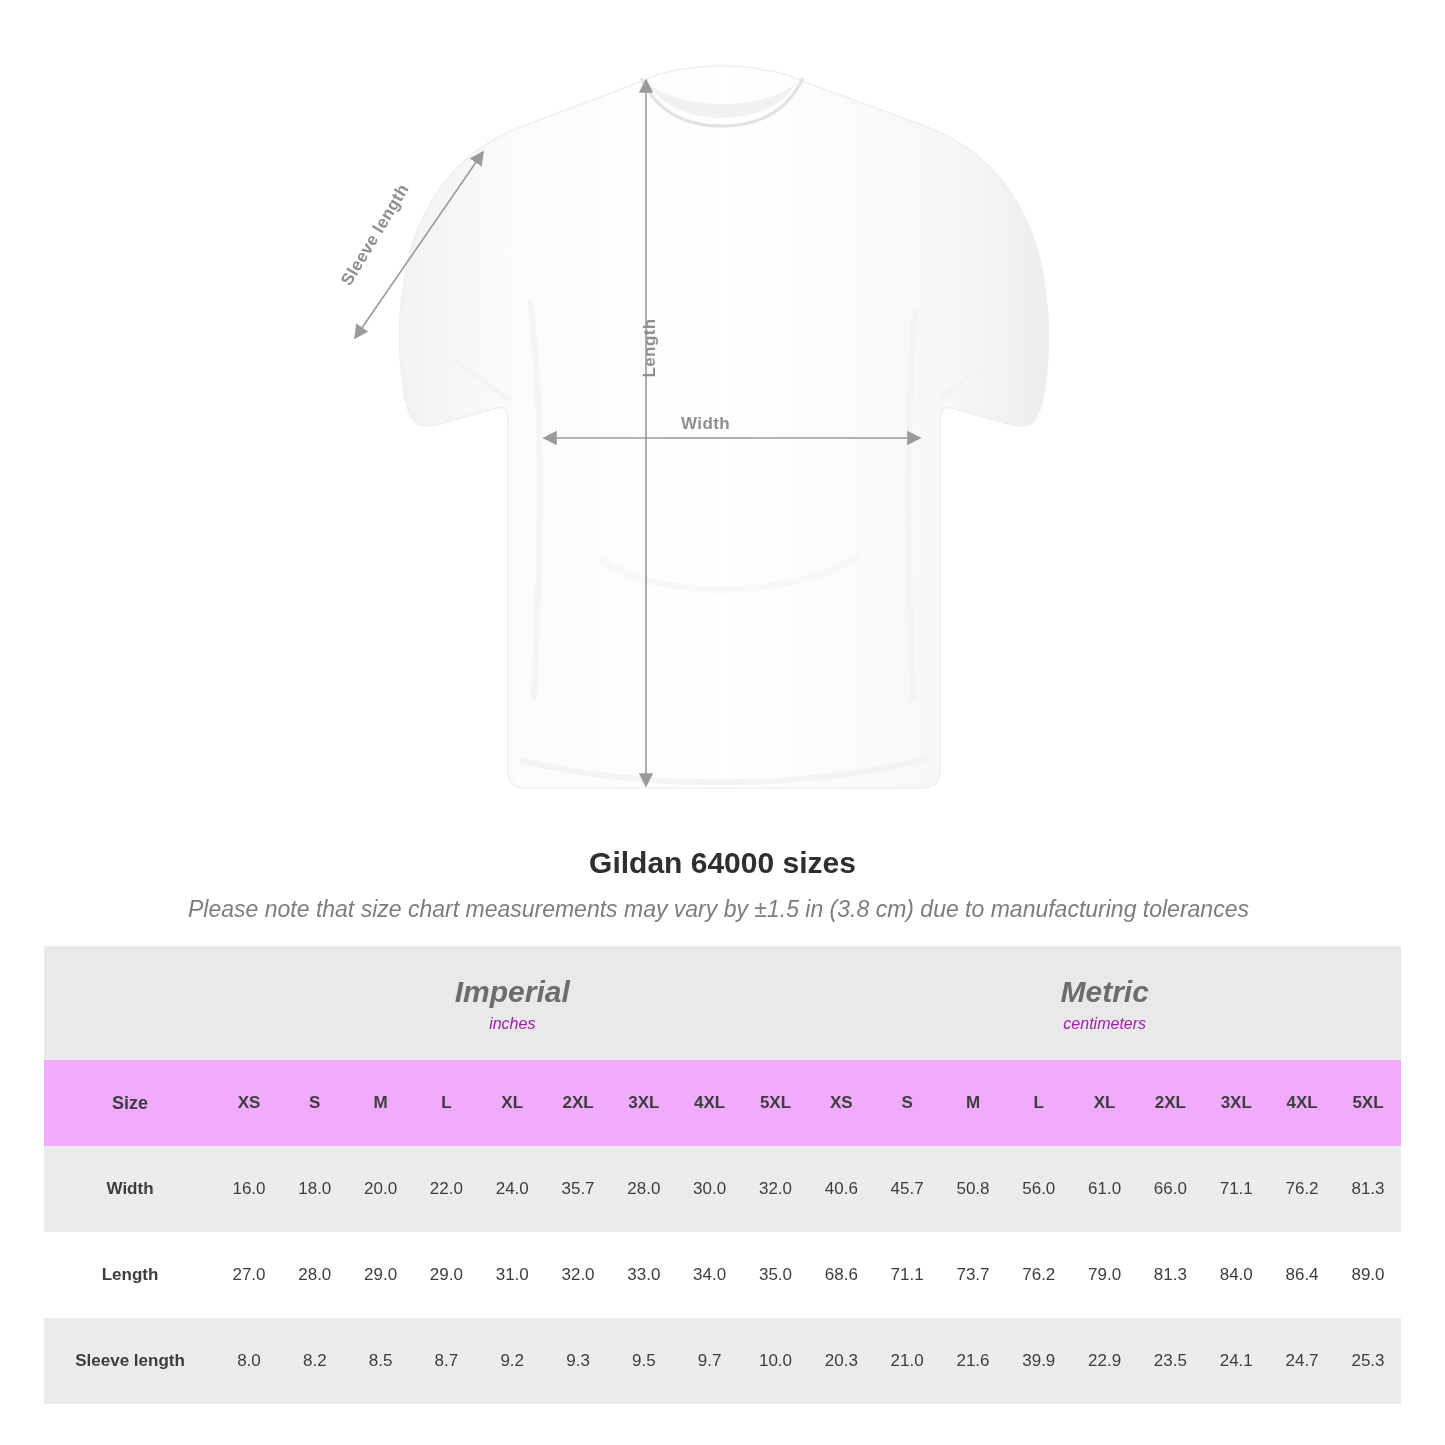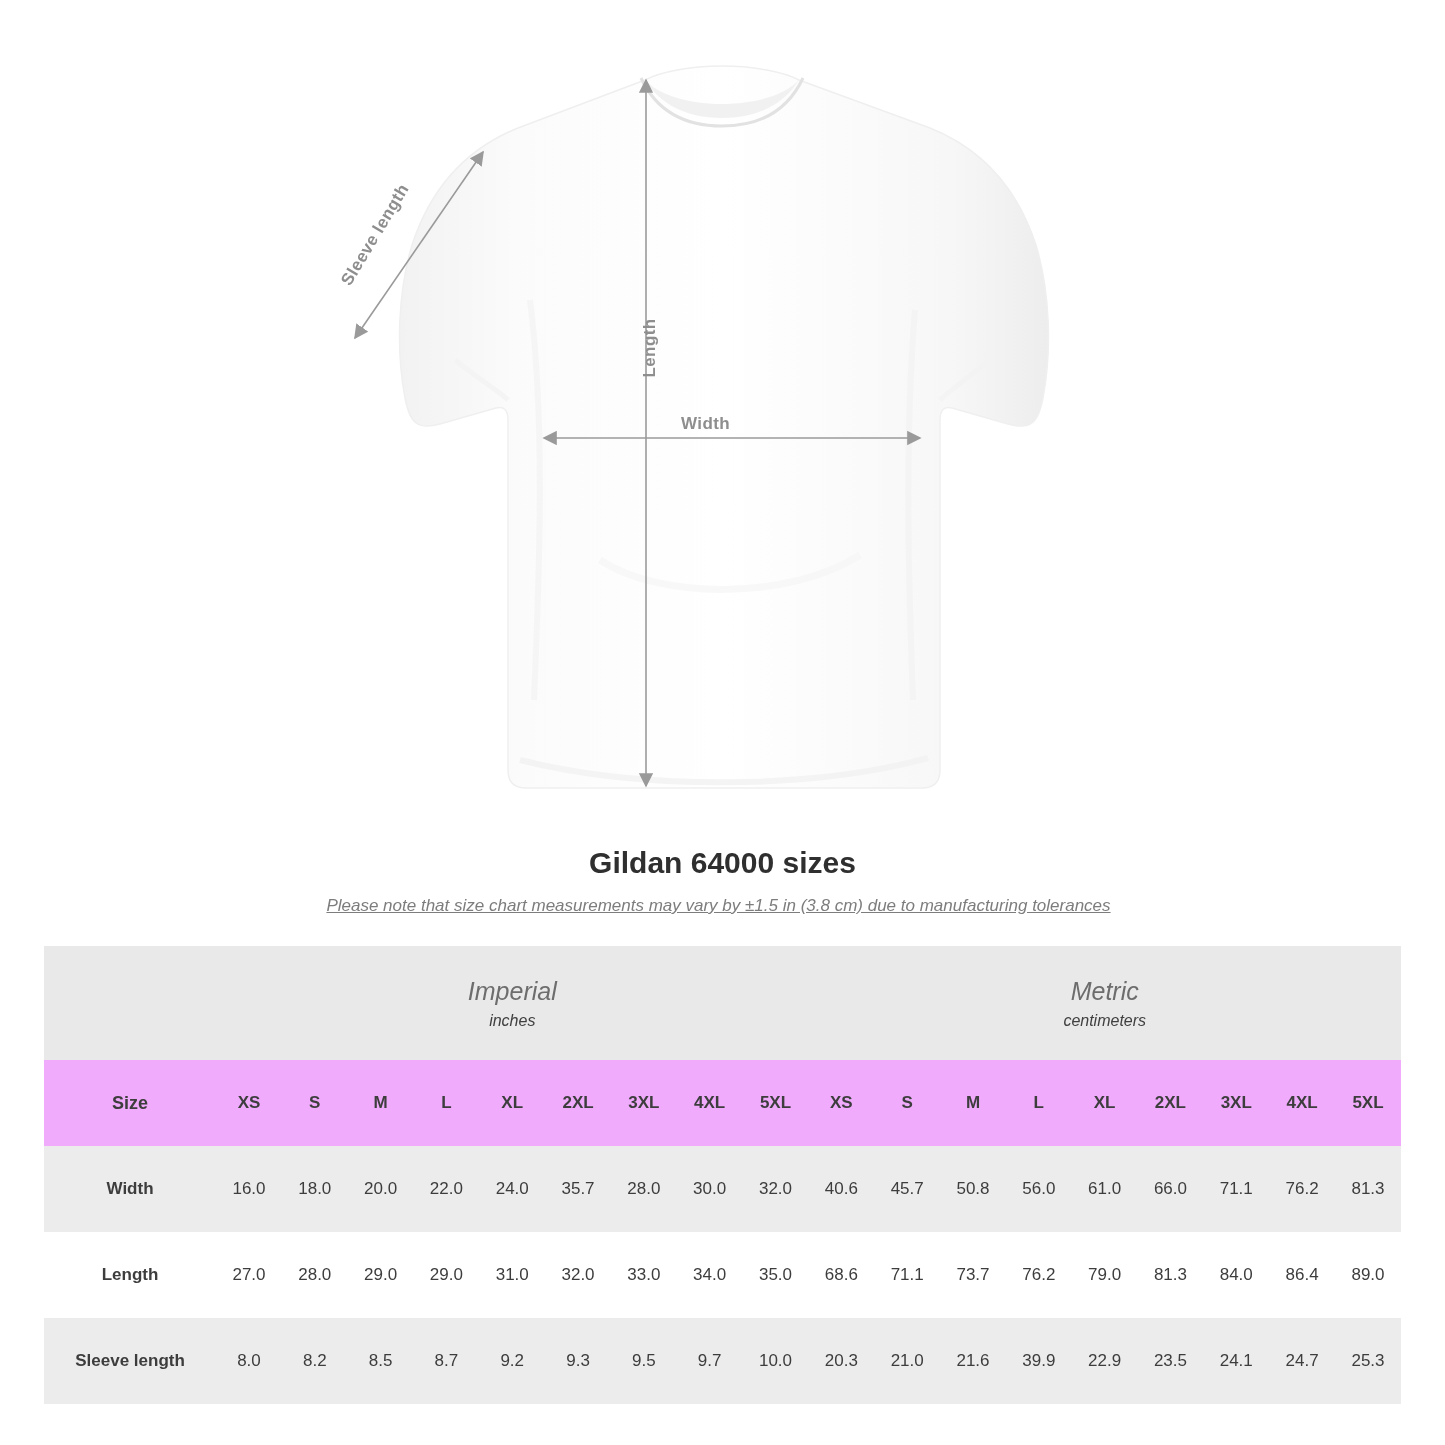--- a/index.html
+++ b/index.html
@@ -61,25 +61,24 @@
     text-align: center;
     margin-top: 16px;
   }
   .chart-title {
     font-size: 30px;
     font-weight: bold;
     color: #2f2f2f;
     margin: 8px;
   }
   .chart-note {
-    font-size: 17px;
+    font-size: 23px;
     font-style: italic;
     color: #7d7d7d;
     margin: 16px 8px 0 0;
-    text-decoration: underline;
   }
 
   
   .table-wrap {
     position: absolute;
     left: 44px;
     top: 946px;
     width: 1357px;
   }
   table.size-table {
@@ -93,30 +92,30 @@
     vertical-align: middle;
     font-size: 17px;
     color: #3d3d3d;
     border: none;
   }
   .unit-head td {
     height: 112px;
     background: #e9e9e9;
   }
   .unit-name {
-    font-size: 25px;
-    font-weight: normal;
+    font-size: 30px;
+    font-weight: bold;
     font-style: italic;
     color: #6d6d6d;
     line-height: 1.25;
   }
   .unit-sub {
     font-size: 16px;
     font-style: italic;
-    color: #404040;
+    color: #a21caf;
     margin-top: 4px;
   }
   .row-head td {
     height: 84px;
     background: #f0abfc;
     font-weight: bold;
     font-size: 18px;
   }
   .row-head td.rowlabel {
     font-weight: bold;

